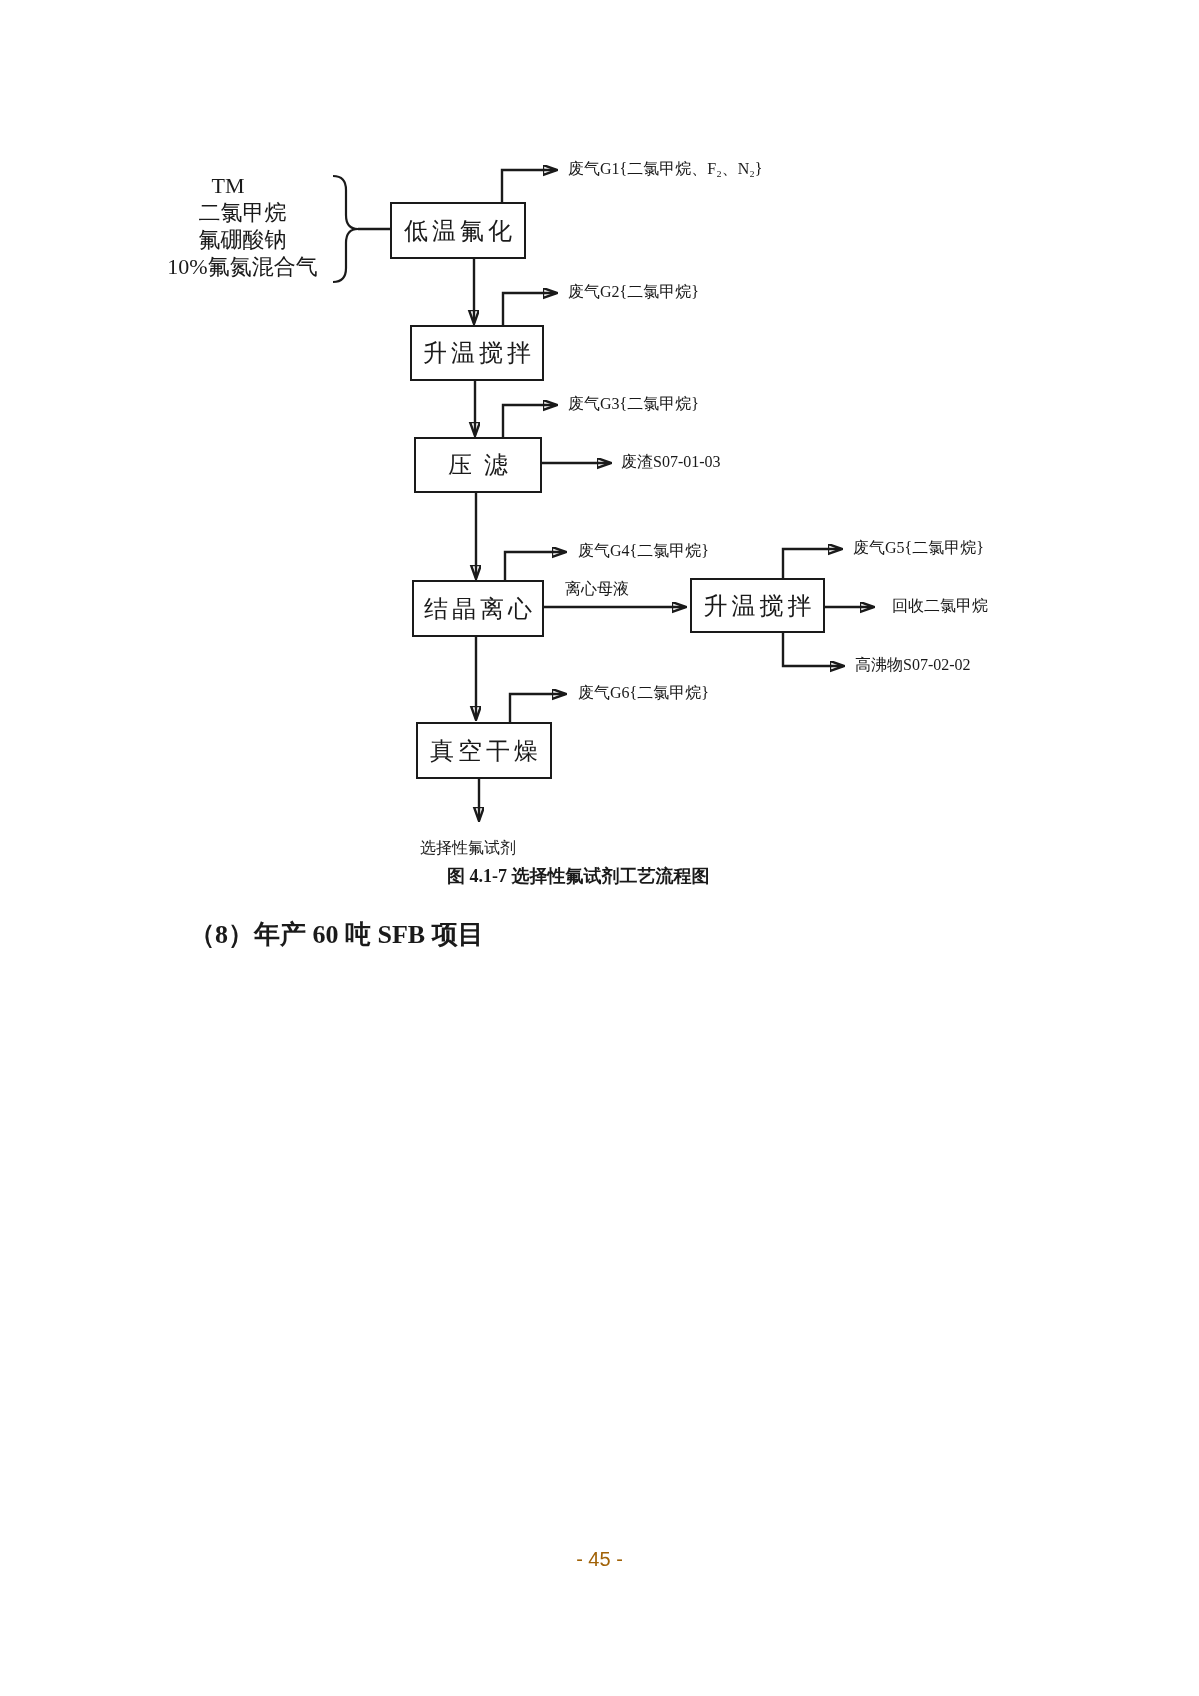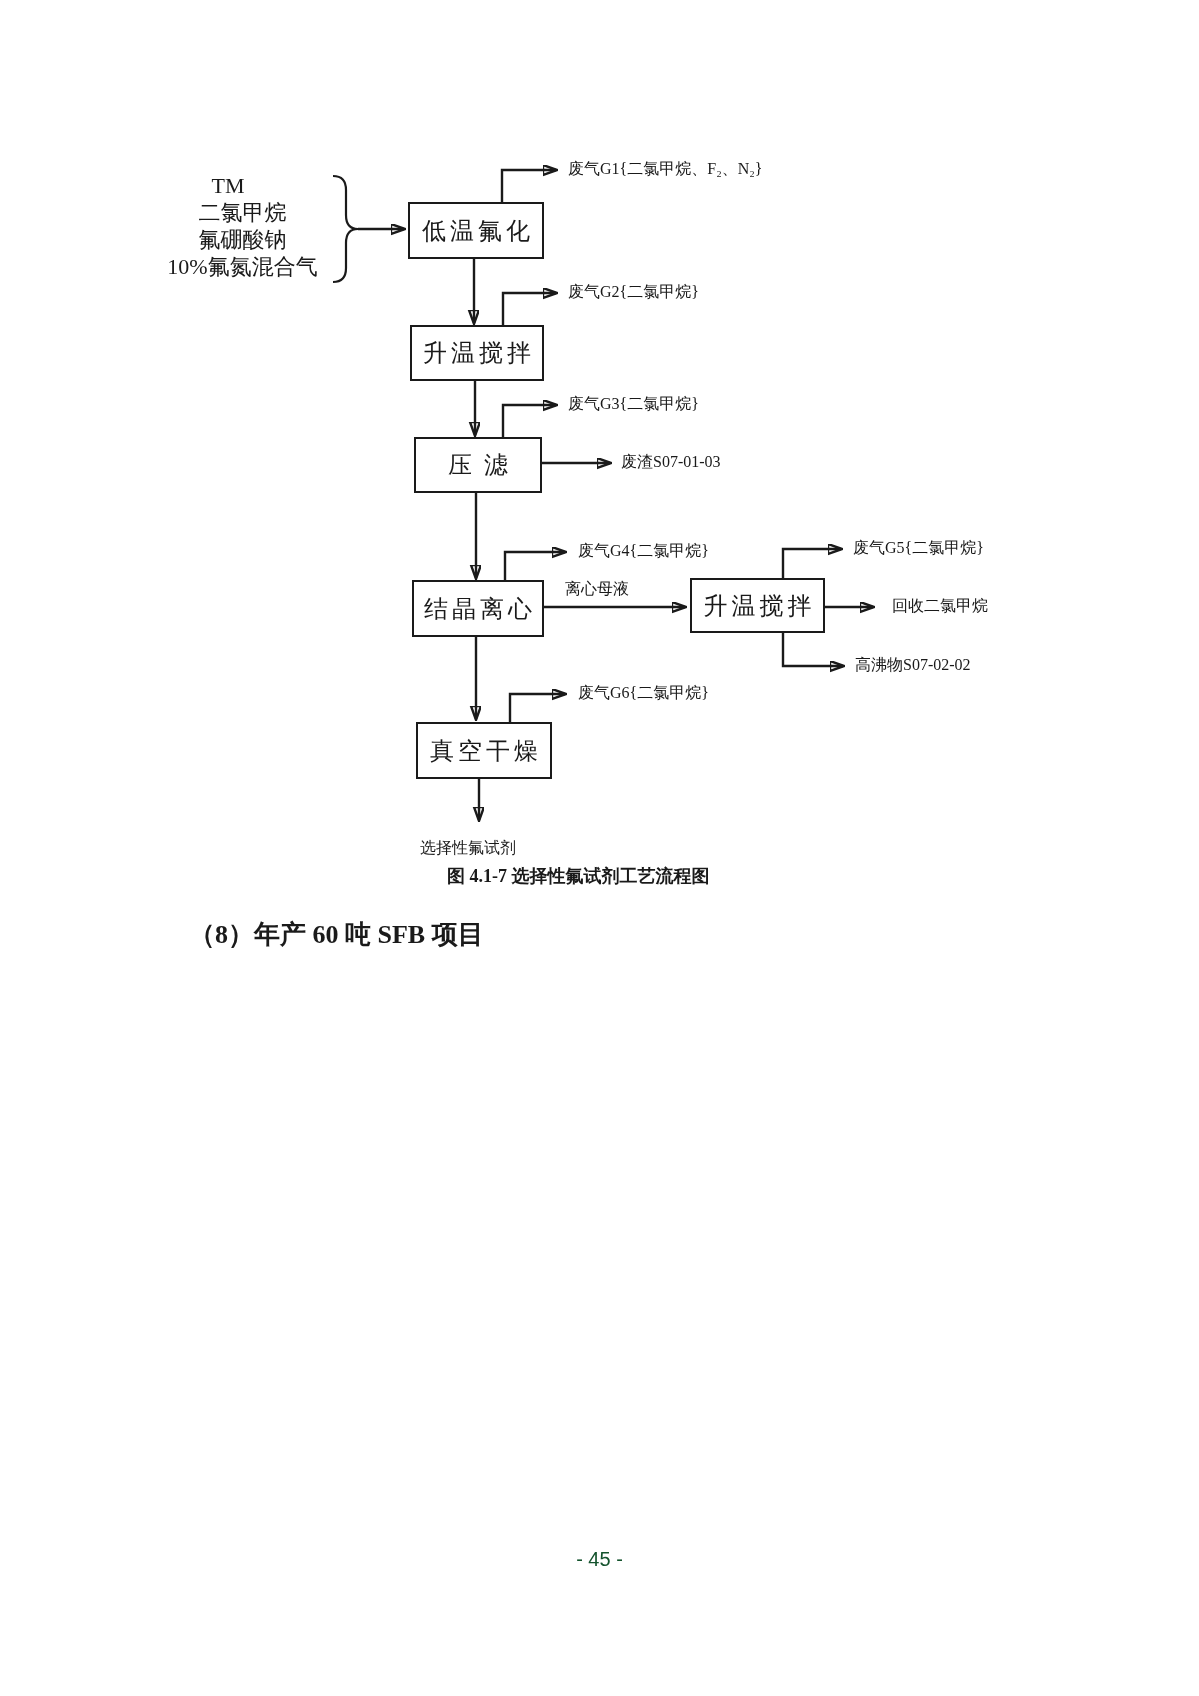--- a/index.html
+++ b/index.html
@@ -42,21 +42,21 @@
     font-size:18px;font-weight:700;white-space:nowrap;
   }
   .heading{
     position:absolute;left:189px;top:917px;
     font-size:26px;font-weight:700;white-space:nowrap;
   }
   .pagenum{
     position:absolute;left:0;top:1548px;width:1199px;
     text-align:center;
     font-family:"Liberation Sans","DejaVu Sans",sans-serif;
-    font-size:20px;color:#14532d;
+    font-size:20px;color:#a16207;
   }
 </style>
 </head>
 <body>
 
 <div class="page">
 
   <svg class="lines" viewBox="0 0 1199 1696" xmlns="http://www.w3.org/2000/svg">
     <defs>
       <marker id="ah" markerWidth="15" markerHeight="12" refX="13" refY="5" orient="auto" markerUnits="userSpaceOnUse">
@@ -82,21 +82,21 @@
     <path d="M479 775 V820" marker-end="url(#ah)"></path>
   </svg>
 
   <div class="inputs">
     <div class="in-line first">TM</div>
     <div class="in-line">二氯甲烷</div>
     <div class="in-line">氟硼酸钠</div>
     <div class="in-line">10%氟氮混合气</div>
   </div>
 
-  <div class="pbox" style="left:408px;top:202px;width:132px;height:53px;">低温氟化</div>
+  <div class="pbox" style="left:390px;top:202px;width:132px;height:53px;">低温氟化</div>
   <div class="pbox" style="left:410px;top:325px;width:130px;height:52px;">升温搅拌</div>
   <div class="pbox wide-ls" style="left:414px;top:437px;width:124px;height:52px;">压滤</div>
   <div class="pbox" style="left:412px;top:580px;width:128px;height:53px;">结晶离心</div>
   <div class="pbox" style="left:690px;top:578px;width:131px;height:51px;">升温搅拌</div>
   <div class="pbox" style="left:416px;top:722px;width:132px;height:53px;">真空干燥</div>
 
   <div class="lbl" style="left:568px;top:157px;">废气G1{二氯甲烷、F₂、N₂}</div>
   <div class="lbl" style="left:568px;top:280px;">废气G2{二氯甲烷}</div>
   <div class="lbl" style="left:568px;top:392px;">废气G3{二氯甲烷}</div>
   <div class="lbl bold" style="left:621px;top:450px;">废渣S07-01-03</div>

